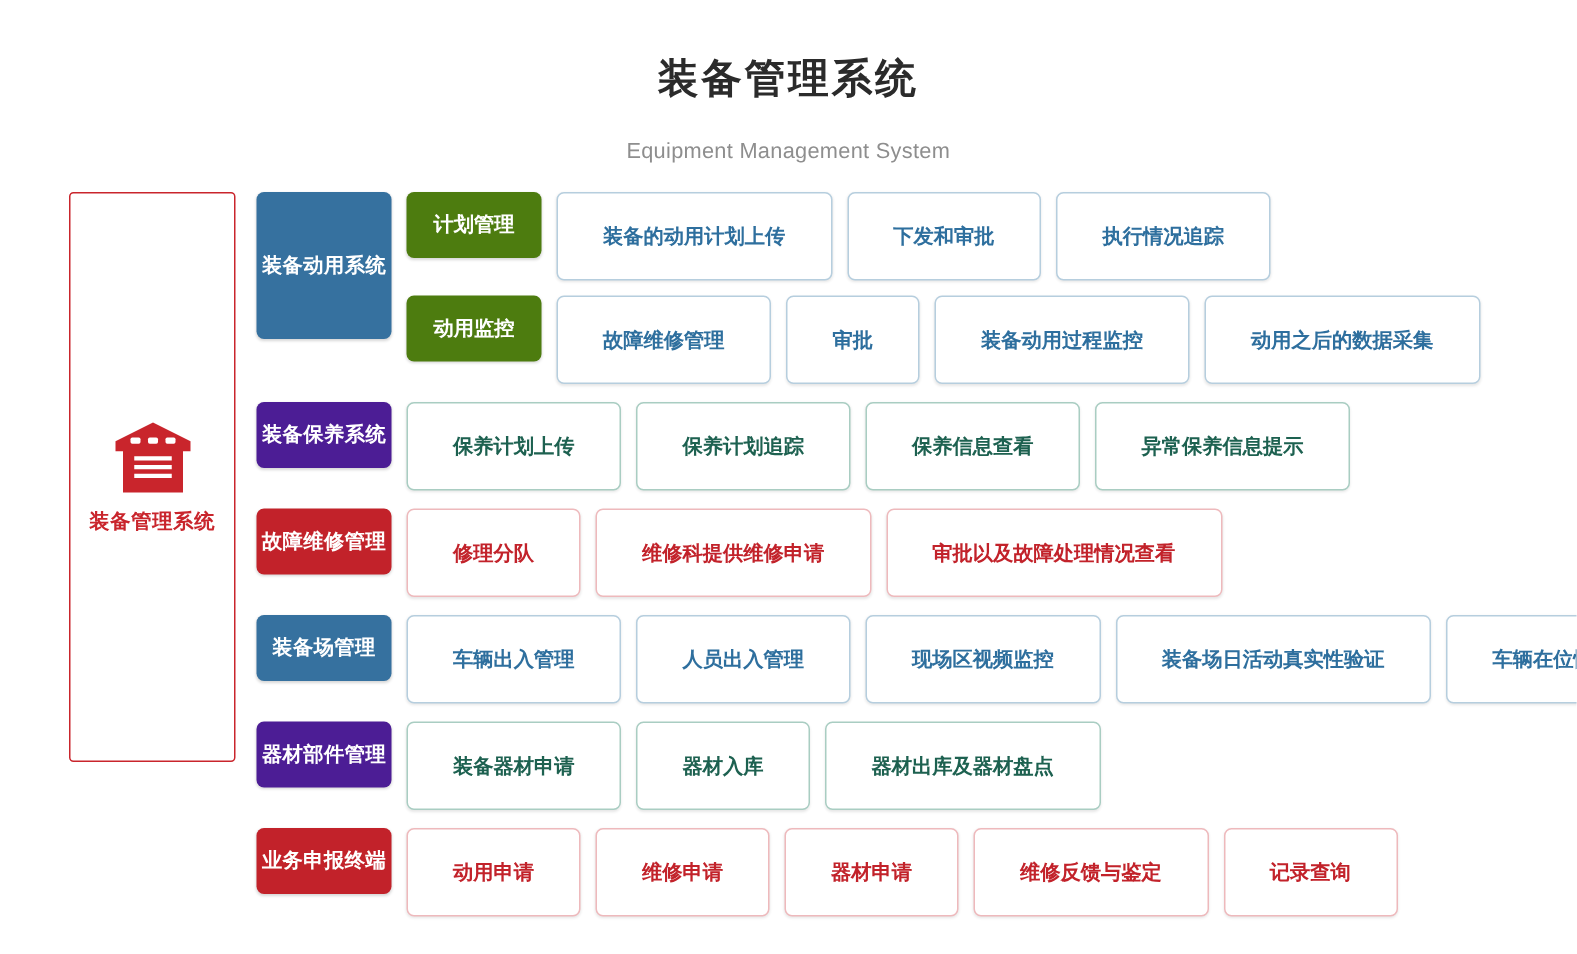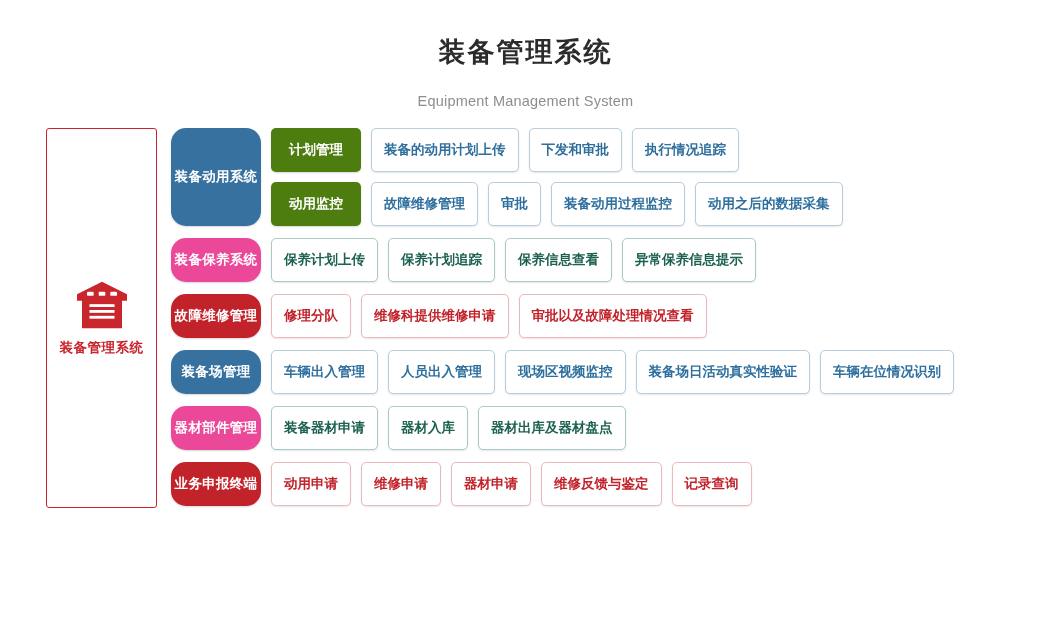--- a/index.html
+++ b/index.html
@@ -83,35 +83,35 @@
     display: flex;
     align-items: stretch;
     margin-bottom: 12px;
   }
   .group:last-child { margin-bottom: 0; }
 
   
   .group-head {
     width: 90px;
     min-width: 90px;
-    border-radius: 15px;
+    border-radius: 5px;
     color: #ffffff;
     font-size: 13.5px;
     font-weight: bold;
     letter-spacing: .3px;
     display: flex;
     align-items: center;
     justify-content: center;
     text-align: center;
     box-shadow: 0 1px 2px rgba(0,0,0,.16);
     box-sizing: border-box;
     white-space: nowrap;
   }
   .group-head.blue  { background: #36719f; }
-  .group-head.green { background: #ec4899; }
+  .group-head.green { background: #4c1d95; }
   .group-head.red   { background: #c2222a; }
 
   
   .lanes {
     display: flex;
     flex-direction: column;
     justify-content: center;
     margin-left: 10px;
   }
   .lane {
@@ -134,29 +134,29 @@
     justify-content: center;
     box-shadow: 0 1px 2px rgba(0,0,0,.16);
     box-sizing: border-box;
     white-space: nowrap;
     margin-right: 10px;
   }
   .sub-head.blue  { background: #4d7c0f; }
 
   
   .chip {
-    height: 44px;
+    height: 59px;
     border-radius: 5px;
     background: #fff;
     display: flex;
     align-items: center;
     justify-content: center;
     font-size: 13.5px;
     font-weight: bold;
-    padding: 0 12px;
+    padding: 0 30px;
     box-sizing: border-box;
     white-space: nowrap;
     box-shadow: 0 1px 2px rgba(0,0,0,.10);
     margin-right: 10px;
   }
   .chip:last-child { margin-right: 0; }
   .chip.blue  { border: 1px solid #b6cede; color: #2e6f9e; }
   .chip.green { border: 1px solid #a9cdc2; color: #1d6150; }
   .chip.red   { border: 1px solid #eeb9bc; color: #c2222a; }
 

